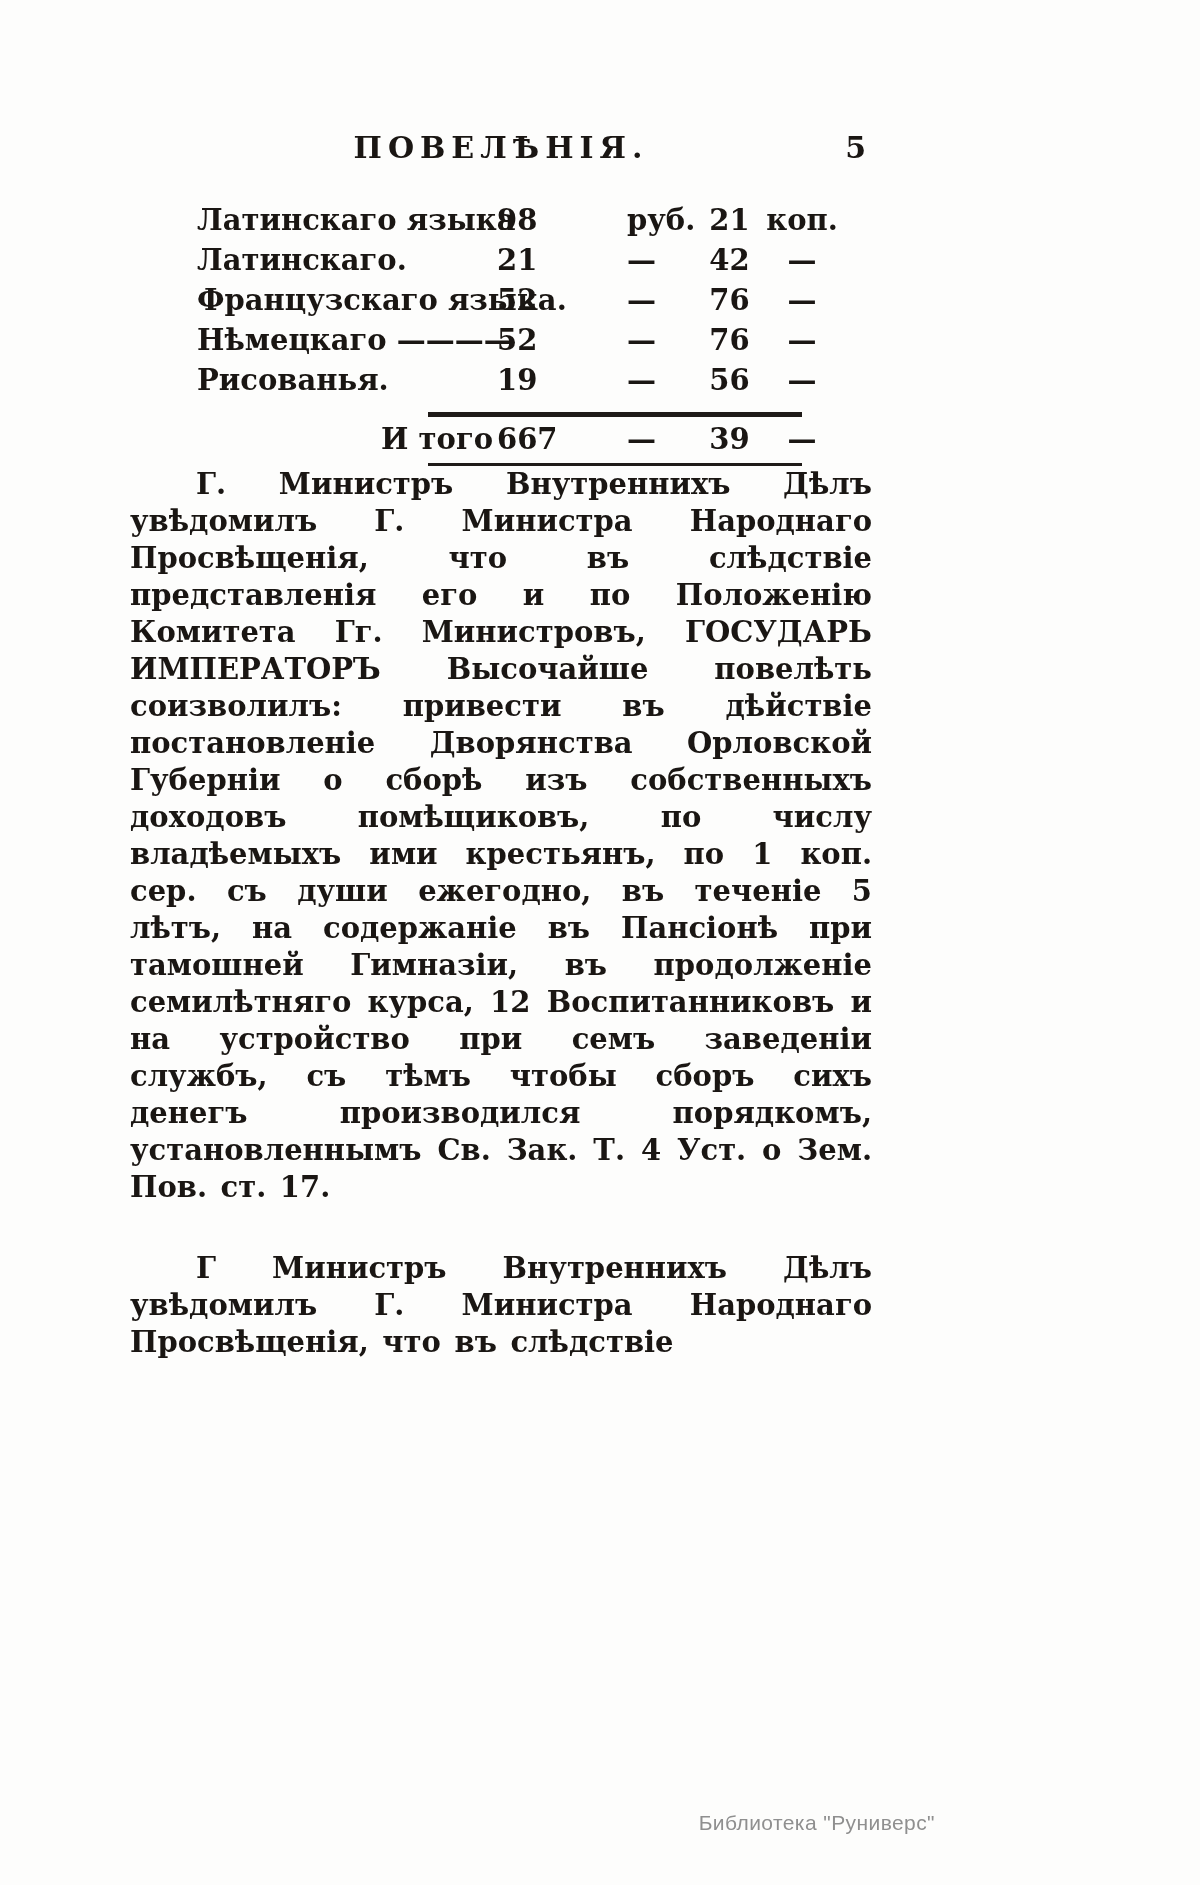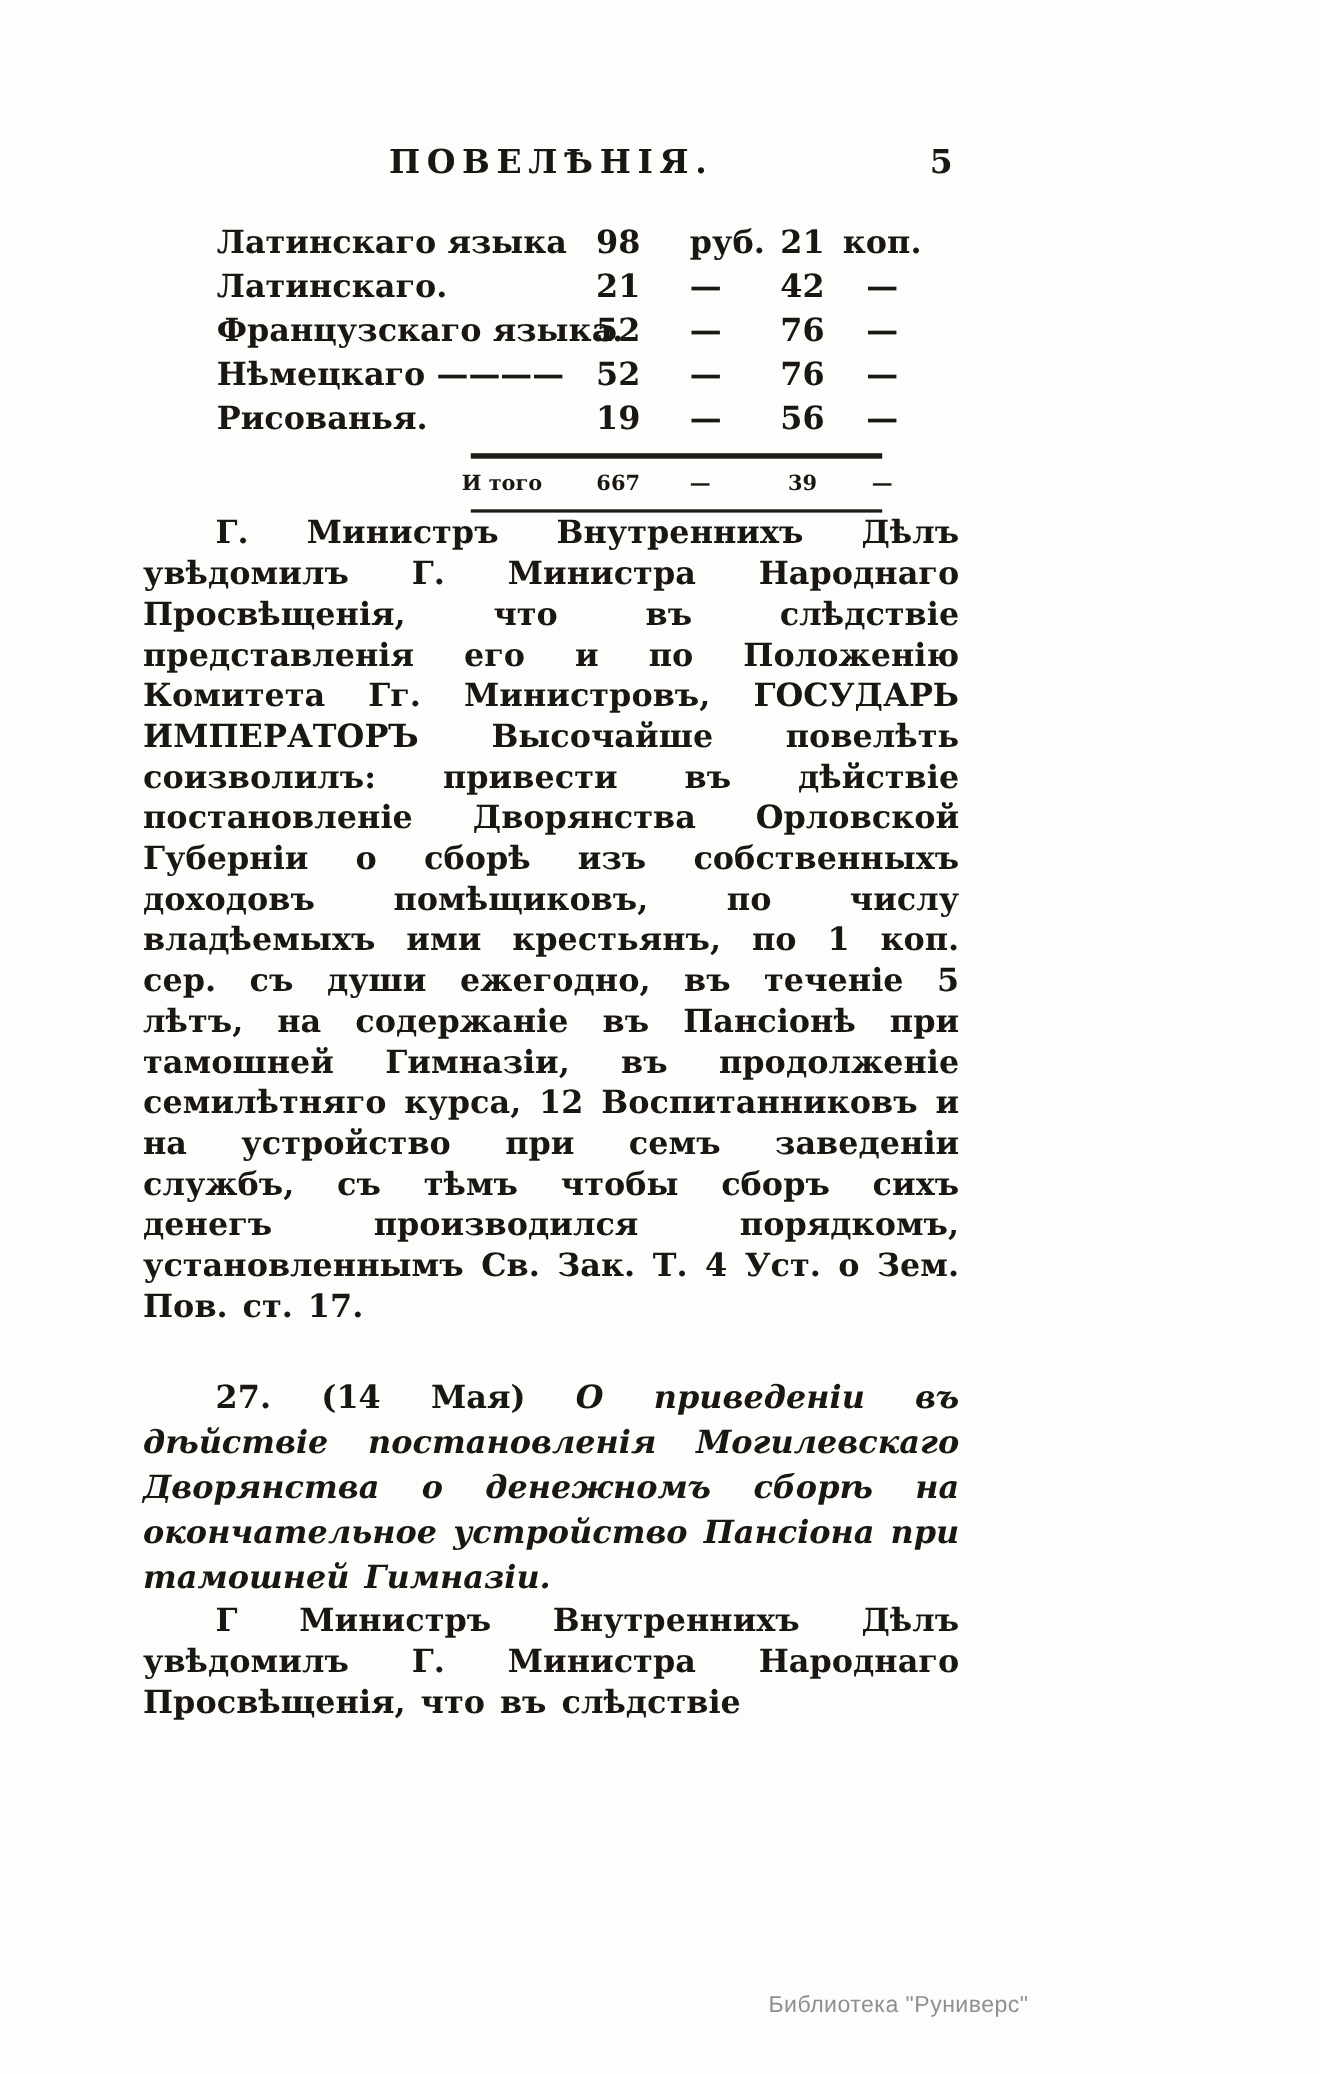--- a/index.html
+++ b/index.html
@@ -50,37 +50,37 @@
     width: 645px;
     font-size: 29px;
   }
   .trow {
     display: grid;
     grid-template-columns: 300px 130px 70px 65px 80px;
     line-height: 40px;
     align-items: baseline;
   }
   .c-label { text-align: left; white-space: nowrap; }
-  .c-v1 { text-align: center; }
+  .c-v1 { text-align: left; }
   .c-u1 { text-align: left; }
   .c-v2 { text-align: center; }
   .c-u2 { text-align: center; }
 
   .rule-top {
     margin-left: 298px;
     width: 374px;
     border-top: 5px solid #1f1b18;
     margin-top: 12px;
   }
   .total-row {
     display: grid;
     grid-template-columns: 300px 130px 70px 65px 80px;
     margin-left: 67px;
     width: 645px;
-    font-size: 19px;
+    font-size: 29px;
     line-height: 44px;
     align-items: baseline;
   }
   .total-row .c-label { text-align: right; padding-right: 4px; }
   .rule-bottom {
     margin-left: 298px;
     width: 374px;
     border-top: 3px solid #1f1b18;
     margin-top: 2px;
   }
@@ -183,24 +183,19 @@
       <span class="c-u2">—</span>
     </div>
 
     <div class="rule-bottom"></div>
 
     <div class="section">
       <p class="section-body">Г. Министръ Внутреннихъ Дѣлъ увѣдомилъ Г. Министра Народнаго Просвѣщенія, что въ слѣдствіе представленія его и по Положенію Комитета Гг. Министровъ, ГОСУДАРЬ ИМПЕРАТОРЪ Высочайше повелѣть соизволилъ: привести въ дѣйствіе постановленіе Дворянства Орловской Губерніи о сборѣ изъ собственныхъ доходовъ помѣщиковъ, по числу владѣемыхъ ими крестьянъ, по 1 коп. сер. съ души ежегодно, въ теченіе 5 лѣтъ, на содержаніе въ Пансіонѣ при тамошней Гимназіи, въ продолженіе семилѣтняго курса, 12 Воспитанниковъ и на устройство при семъ заведеніи службъ, съ тѣмъ чтобы сборъ сихъ денегъ производился порядкомъ, установленнымъ Св. Зак. Т. 4 Уст. о Зем. Пов. ст. 17.</p>
     </div>
 
     <div class="section">
-      <p class="section-head">
-        <span class="sec-num">27. (14 Мая)</span>
-        <span class="sec-sep"> </span>
-        <span class="sec-title">О приведеніи въ дѣйствіе постановленія Могилевскаго Дворянства о денежномъ сборѣ на окончательное устройство Пансіона при тамошней Гимназіи.</span>
-      </p>
       <p class="section-body">Г Министръ Внутреннихъ Дѣлъ увѣдомилъ Г. Министра Народнаго Просвѣщенія, что въ слѣдствіе</p>
     </div>
 
   </div>
 
   <div class="watermark">Библиотека "Руниверс"</div>
 </div>
 
 </body></html>

